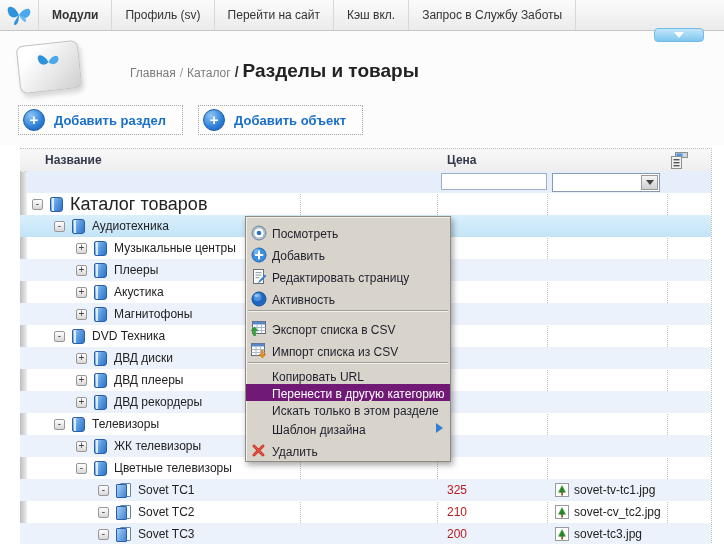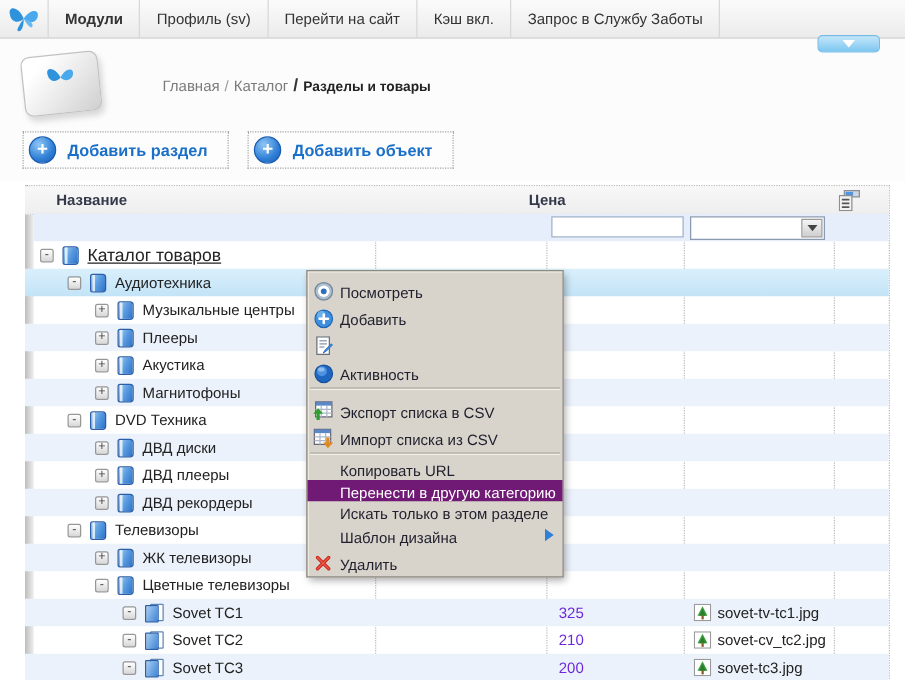--- a/index.html
+++ b/index.html
@@ -22,39 +22,39 @@
   .collapse-pill .tri{width:0;height:0;border-left:5px solid transparent;border-right:5px solid transparent;border-top:6px solid #fff;}
   .module-box{position:absolute;left:18px;top:12px;width:60px;height:46px;
           background:linear-gradient(135deg,#ffffff 20%,#e2e2e2 70%,#cfcfcf);
           border:1px solid #c2c2c2;border-radius:7px;transform:rotate(-6deg);
           box-shadow:2px 4px 5px rgba(0,0,0,.15);}
   .module-box svg{position:absolute;left:18px;top:8px;}
   .crumbs{position:absolute;left:130px;top:29px;}
   .crumb{color:#7b7b7b;cursor:pointer;}
   .crumb-sep{color:#9a9a9a;padding:0 4px;}
   .crumb-sep.bold{color:#333;font-weight:bold;font-size:14px;}
-  .crumb-cur{color:#222;font-weight:bold;font-size:11px;}
+  .crumb-cur{color:#222;font-weight:bold;font-size:19px;}
   .btnrow{position:absolute;left:18px;top:74px;display:flex;gap:15px;}
   .add-btn{display:flex;align-items:center;gap:9px;height:28px;padding:0 16px 0 4px;
           background:#fdfdfd;border:1px dotted #a8a8a8;cursor:pointer;}
   .plus-circle{width:20px;height:20px;border-radius:50%;
           background:radial-gradient(circle at 35% 28%,#8ec6f5,#2f7fd6 60%,#1b5cb0);
           border:1px solid #1a5cb0;color:#fff;font-weight:bold;font-size:15px;line-height:19px;text-align:center;}
   .add-btn .lbl{color:#1a6fc9;font-weight:bold;font-size:13px;}
 
   
   .grid-table{position:absolute;left:20px;top:148px;width:691px;height:396px;
           border-top:1px dotted #bbb;border-right:1px dotted #bbb;background:#fff;}
   .left-strip{position:absolute;left:0;top:0;bottom:0;width:7px;
           background:linear-gradient(90deg,#bdbdbd,#efefef);}
   .colsep{position:absolute;top:0;bottom:0;width:0;border-left:1px dotted #bdbdbd;}
   .thead{position:absolute;left:0;top:0;width:100%;height:22px;
           background:linear-gradient(#f8f8f8,#eeeeee);border-bottom:1px dotted #c8c8c8;}
   .th{position:absolute;top:0;line-height:22px;font-weight:bold;color:#33394a;}
-  .th-name{left:25px;} .th-price{left:403px;} .th-photo{left:537px;}
+  .th-name{left:25px;} .th-price{left:427px;} .th-photo{left:537px;}
   .cols-ico{position:absolute;left:651px;top:3px;cursor:pointer;}
   .filterrow{position:absolute;left:7px;right:0;top:22px;height:22px;background:#e7eefb;}
   .f-input{position:absolute;left:414px;top:2px;width:98px;height:13px;border:1px solid #9db0c8;
           font-family:"Liberation Sans",sans-serif;font-size:11px;padding:1px 3px;}
   .f-select{position:absolute;left:525px;top:2px;width:106px;height:17px;background:#fff;
           border:1px solid #8a9ab0;cursor:pointer;}
   .f-select .dd-btn{position:absolute;right:1px;top:1px;bottom:1px;width:15px;
           background:linear-gradient(#f5f5f5,#cfcfcf);border:1px solid #9a9a9a;
           display:flex;align-items:center;justify-content:center;}
   .dd-btn .tri{width:0;height:0;border-left:4px solid transparent;border-right:4px solid transparent;border-top:5px solid #444;}
@@ -69,22 +69,22 @@
   .exp-plus::before{content:"+";} .exp-minus::before{content:"-";}
   .folder-icon{width:13px;height:15px;border:1px solid #2a5ea8;border-radius:2px 3px 3px 2px;box-sizing:border-box;
           background:linear-gradient(115deg,#aacff2 0%,#5d9fe2 45%,#2e72c8 100%);position:relative;flex:0 0 auto;}
   .folder-icon::before{content:"";position:absolute;left:1px;top:0;bottom:0;width:2px;background:rgba(255,255,255,.75);}
   .product-icon{width:15px;height:15px;position:relative;flex:0 0 auto;}
   .product-icon::before{content:"";position:absolute;right:0;top:0;width:9px;height:12px;
           background:#fff;border:1px solid #5d87b8;border-radius:1px;}
   .product-icon::after{content:"";position:absolute;left:0;bottom:0;width:9px;height:12px;
           background:linear-gradient(115deg,#aacff2,#3f85d6);border:1px solid #2a5ea8;border-radius:1px;}
   .row-label{color:#222;cursor:pointer;white-space:nowrap;}
-  .row-label.root{font-size:14px;text-decoration:underline;}
-  .c-price{position:absolute;left:427px;top:0;line-height:22px;color:#6d28d9;}
+  .row-label.root{font-size:18px;}
+  .c-price{position:absolute;left:427px;top:0;line-height:22px;color:#b91c1c;}
   .c-photo{position:absolute;left:535px;top:0;height:22px;display:flex;align-items:center;gap:5px;color:#222;}
 
   
   .ctx-menu{position:absolute;left:245px;top:216px;width:204px;background:#d8d4cb;
           border:1px solid #8e8b83;box-shadow:inset 1px 1px 0 #f2f0e9,2px 3px 6px rgba(0,0,0,.35);
           padding:2px 0;z-index:50;}
   .mi{position:relative;height:22px;display:flex;align-items:flex-end;cursor:pointer;color:#1f1f2e;}
   .mi .mico{width:17px;height:17px;margin:0 5px 0 4px;display:flex;align-items:center;justify-content:center;flex:0 0 auto;}
   .mi.texty{height:17px;padding-left:26px;}
   .mi.arrowy{height:19px;padding-left:26px;}
@@ -350,20 +350,21 @@
       <div class="mi">
         <span class="mico">
           <svg width="16" height="16" viewBox="0 0 16 16">
             <rect x="2.5" y="0.5" width="10" height="14" fill="#fff" stroke="#66707e"></rect>
             <rect x="4.5" y="3" width="6" height="1.2" fill="#9aa6b5"></rect>
             <rect x="4.5" y="5.5" width="6" height="1.2" fill="#9aa6b5"></rect>
             <rect x="4.5" y="8" width="4" height="1.2" fill="#9aa6b5"></rect>
             <path d="M14 6 L9 11 L7.5 13.5 L10 12 L15 7 Z" fill="#3f8fe0" stroke="#1f66b5" stroke-width="0.6"></path>
           </svg>
         </span>
+        <span class="lbl">Редактировать страницу</span>
       </div>
       <div class="mi">
         <span class="mico">
           <svg width="16" height="16" viewBox="0 0 16 16">
             <circle cx="8" cy="8" r="7" fill="#1f66c0" stroke="#17519b"></circle>
             <circle cx="6.5" cy="6" r="4" fill="#4f93e0"></circle>
             <ellipse cx="6" cy="4.6" rx="2.6" ry="1.6" fill="#9cc6ef" opacity="0.85"></ellipse>
           </svg>
         </span>
         <span class="lbl">Активность</span>

